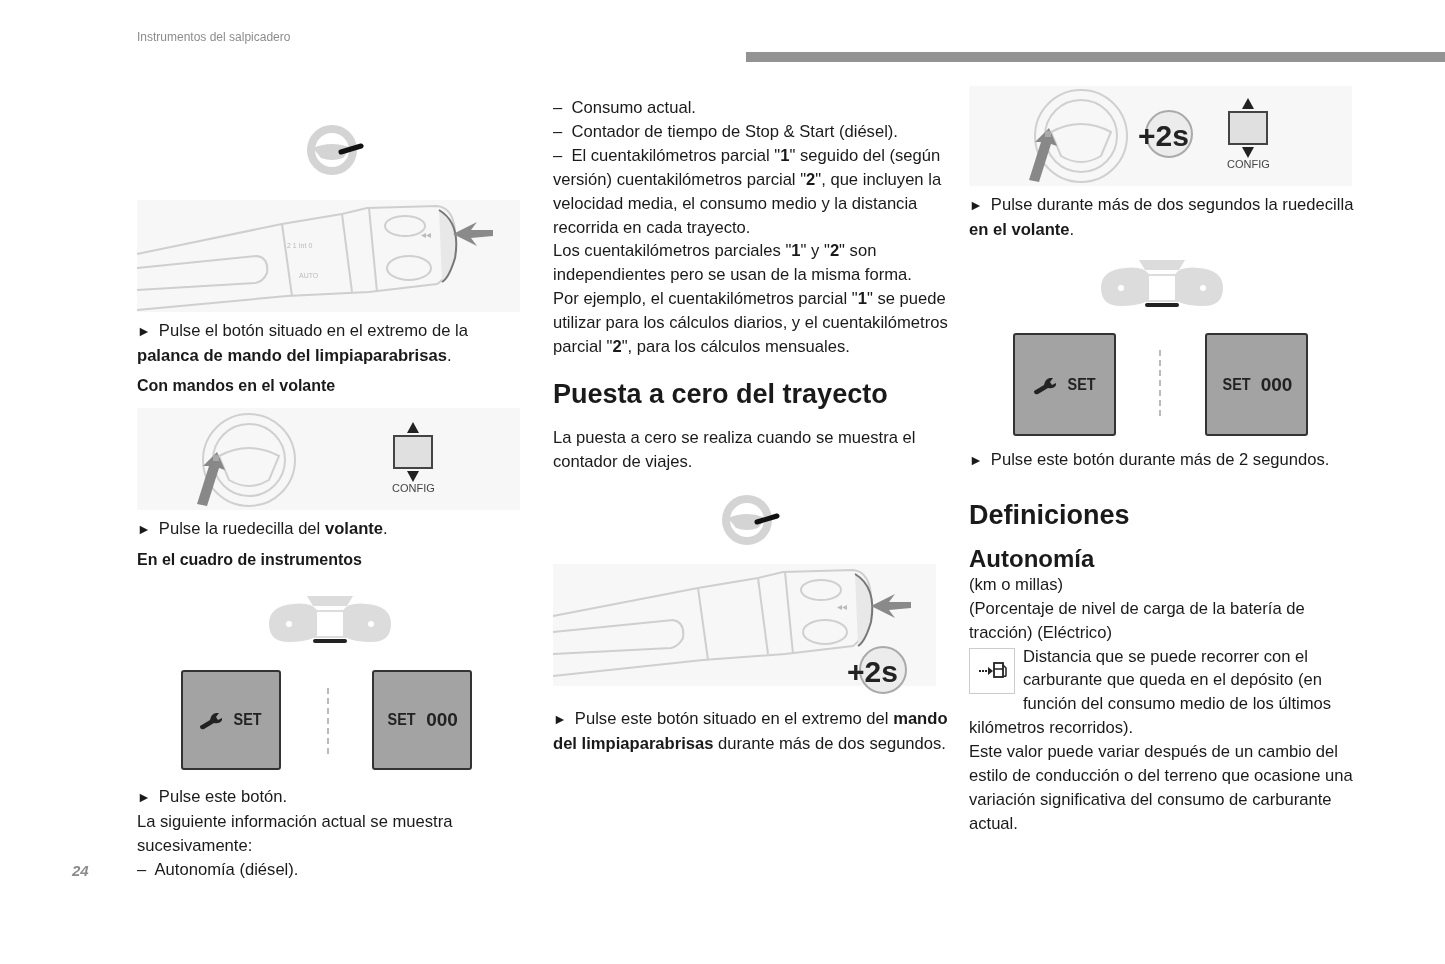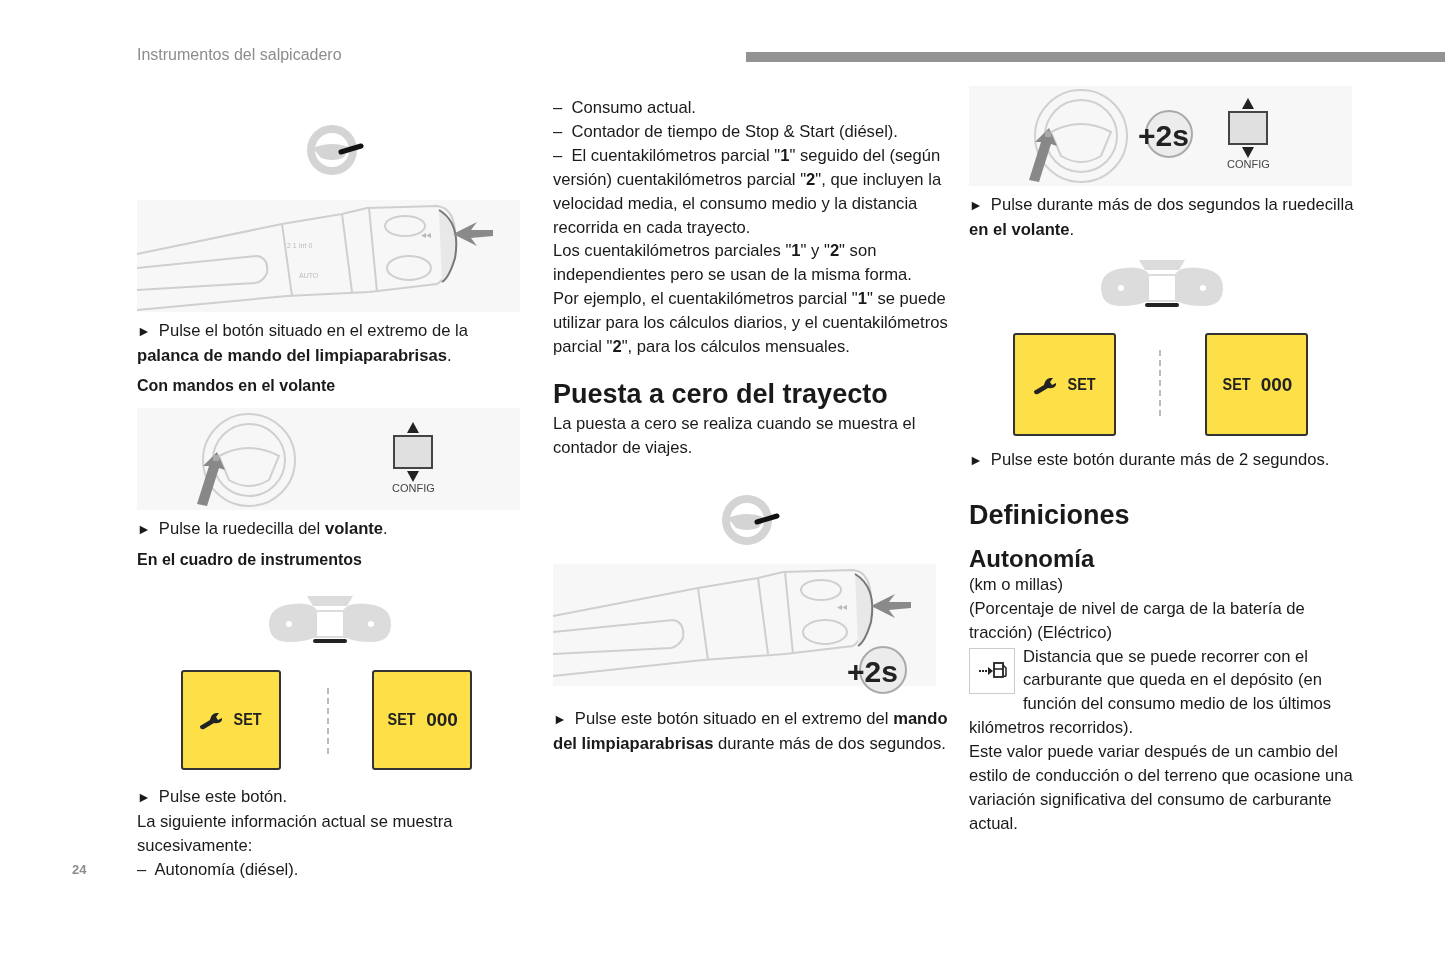--- a/index.html
+++ b/index.html
@@ -1,33 +1,33 @@
 <!DOCTYPE html>
 <html><head>
 <meta charset="utf-8">
 <style>
   html, body { margin: 0; padding: 0; background: #ffffff; }
   body { width: 1445px; height: 964px; position: relative; overflow: hidden;
          font-family: "Liberation Sans", sans-serif; color: #1a1a1a; }
   .abs { position: absolute; }
-  .header-title { left: 137px; top: 46px; font-size: 16px; color: #8c8c8c; }
+  .header-title { left: 137px; top: 30px; font-size: 12px; color: #8c8c8c; }
   .header-bar { left: 746px; top: 52px; width: 699px; height: 10px; background: #939393; }
-  .page-number { left: 72px; top: 862px; font-size: 13px; color: #8c8c8c; font-weight: bold; }
+  .page-number { left: 72px; top: 862px; font-size: 15px; color: #8c8c8c; font-weight: bold; font-style: italic; }
   .col { position: absolute; width: 395px; font-size: 16.6px; line-height: 23.9px; }
   .col p { margin: 0; }
   .col1 { left: 137px; }
   .col2 { left: 553px; }
   .col3 { left: 969px; }
   b { font-weight: bold; }
   .subhead { font-weight: bold; font-size: 16px; }
   .h1 { font-weight: bold; font-size: 27px; line-height: 32px; }
   .h2 { font-weight: bold; font-size: 24px; }
   .tri { display: inline-block; font-size: 14px; margin-right: 8px; }
   .figure { position: absolute; }
-  .set-box { position: absolute; width: 100px; height: 100px; background: #fde047;
+  .set-box { position: absolute; width: 100px; height: 100px; background: #a3a3a3;
              border: 2px solid #333; border-radius: 3px; box-sizing: border-box;
              display: flex; align-items: center; justify-content: center;
              font-family: "Liberation Sans", sans-serif; font-weight: bold; color: #222; }
   .set-box .set { font-size: 16px; transform: scaleX(0.9); display: inline-block; }
   .set-box .zeros { font-size: 19px; margin-left: 9px; }
   .set-box .wrench { width: 26px; height: 20px; margin-right: 8px; }
   .dashed-sep { position: absolute; width: 0; height: 66px; border-left: 2px dashed #bbb; }
   .fuel-icon-box { display: inline-block; width: 46px; height: 46px; border: 1px solid #ccc;
                    box-sizing: border-box; float: left; margin: 3px 8px 0 0; position: relative; }
   .config-block { position: absolute; text-align: center; }
@@ -121,21 +121,21 @@
   <p>–&nbsp; <span>Autonomía (diésel).</span></p>
 </div>
 
 <div class="col col2" style="top:96px">
   <p>–&nbsp; <span>Consumo actual.</span></p>
   <p>–&nbsp; <span>Contador de tiempo de Stop &amp; Start (diésel).</span></p>
   <p>–&nbsp; <span>El cuentakilómetros parcial "</span><b>1</b><span>" seguido del (según versión) cuentakilómetros parcial "</span><b>2</b><span>", que incluyen la velocidad media, el consumo medio y la distancia recorrida en cada trayecto.</span></p>
   <p><span>Los cuentakilómetros parciales "</span><b>1</b><span>" y "</span><b>2</b><span>" son independientes pero se usan de la misma forma.</span></p>
   <p><span>Por ejemplo, el cuentakilómetros parcial "</span><b>1</b><span>" se puede utilizar para los cálculos diarios, y el cuentakilómetros parcial "</span><b>2</b><span>", para los cálculos mensuales.</span></p>
   <p class="h1" style="margin-top:19px">Puesta a cero del trayecto</p>
-  <p style="margin-top:2px">La puesta a cero se realiza cuando se muestra el contador de viajes.</p>
+  <p style="margin-top:16px">La puesta a cero se realiza cuando se muestra el contador de viajes.</p>
 </div>
 
 <svg class="figure" style="left:553px;top:488px" width="383" height="210">
   <g>
     <circle cx="194" cy="32" r="21" fill="none" stroke="#d4d4d4" stroke-width="8"></circle>
     <path d="M175 30 Q194 22 213 30 L205 40 Q194 44 183 40 Z" fill="#d4d4d4"></path>
     <path d="M204 34 L224 28" stroke="#111" stroke-width="5" stroke-linecap="round"></path>
   </g>
   <rect x="0" y="76" width="383" height="122" fill="#f7f7f7"></rect>
   <g fill="none" stroke="#cfcfcf" stroke-width="2">

